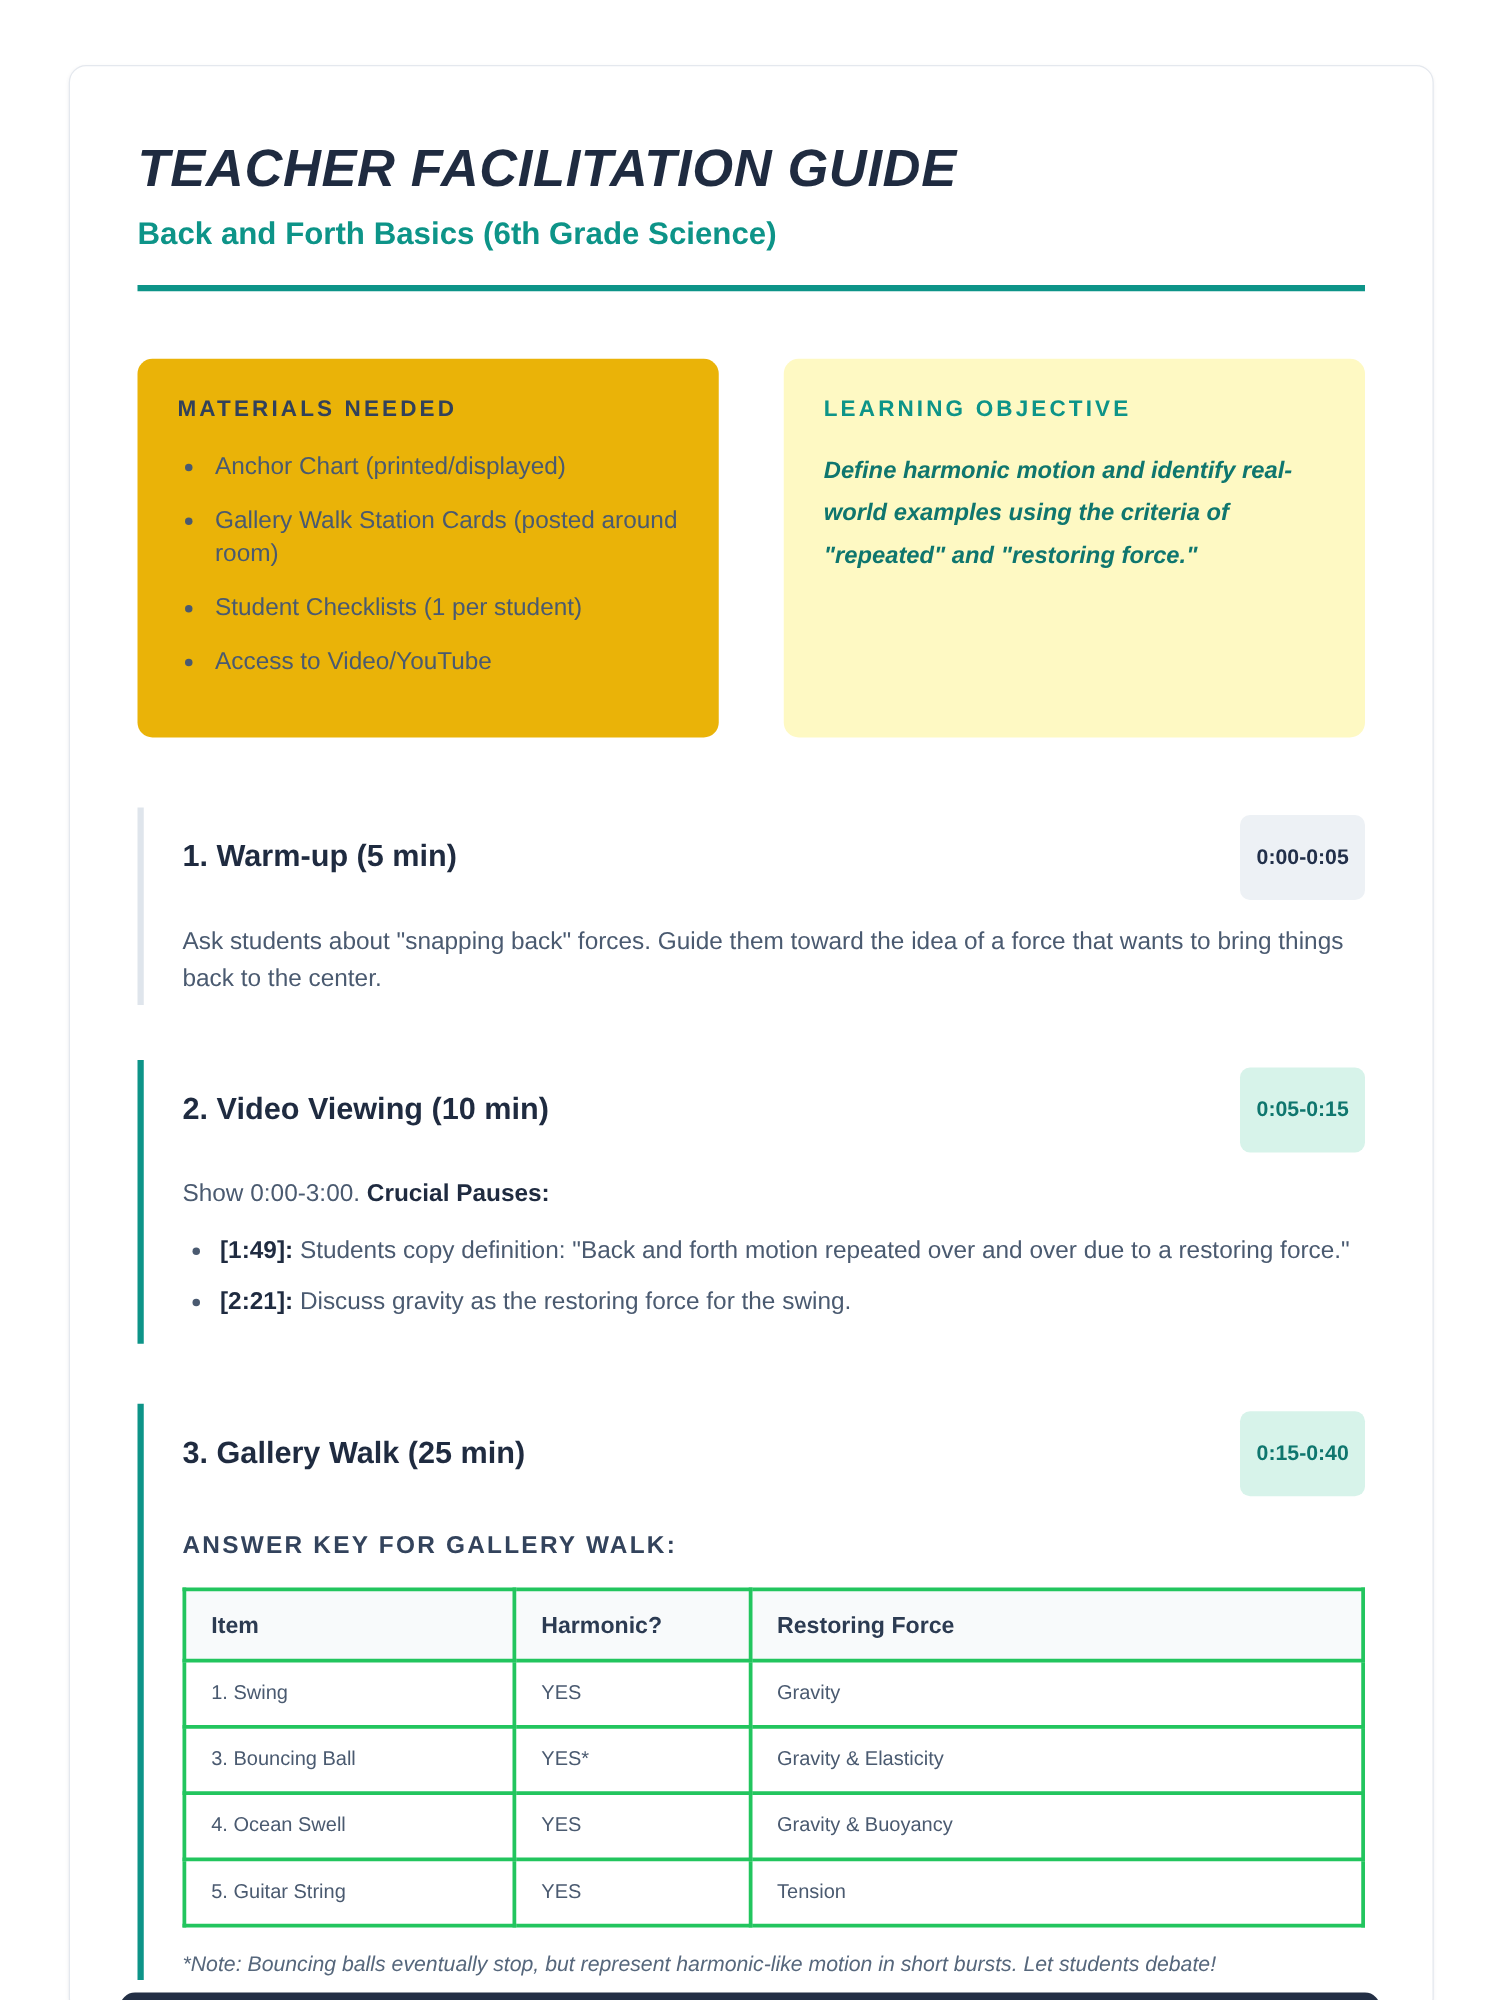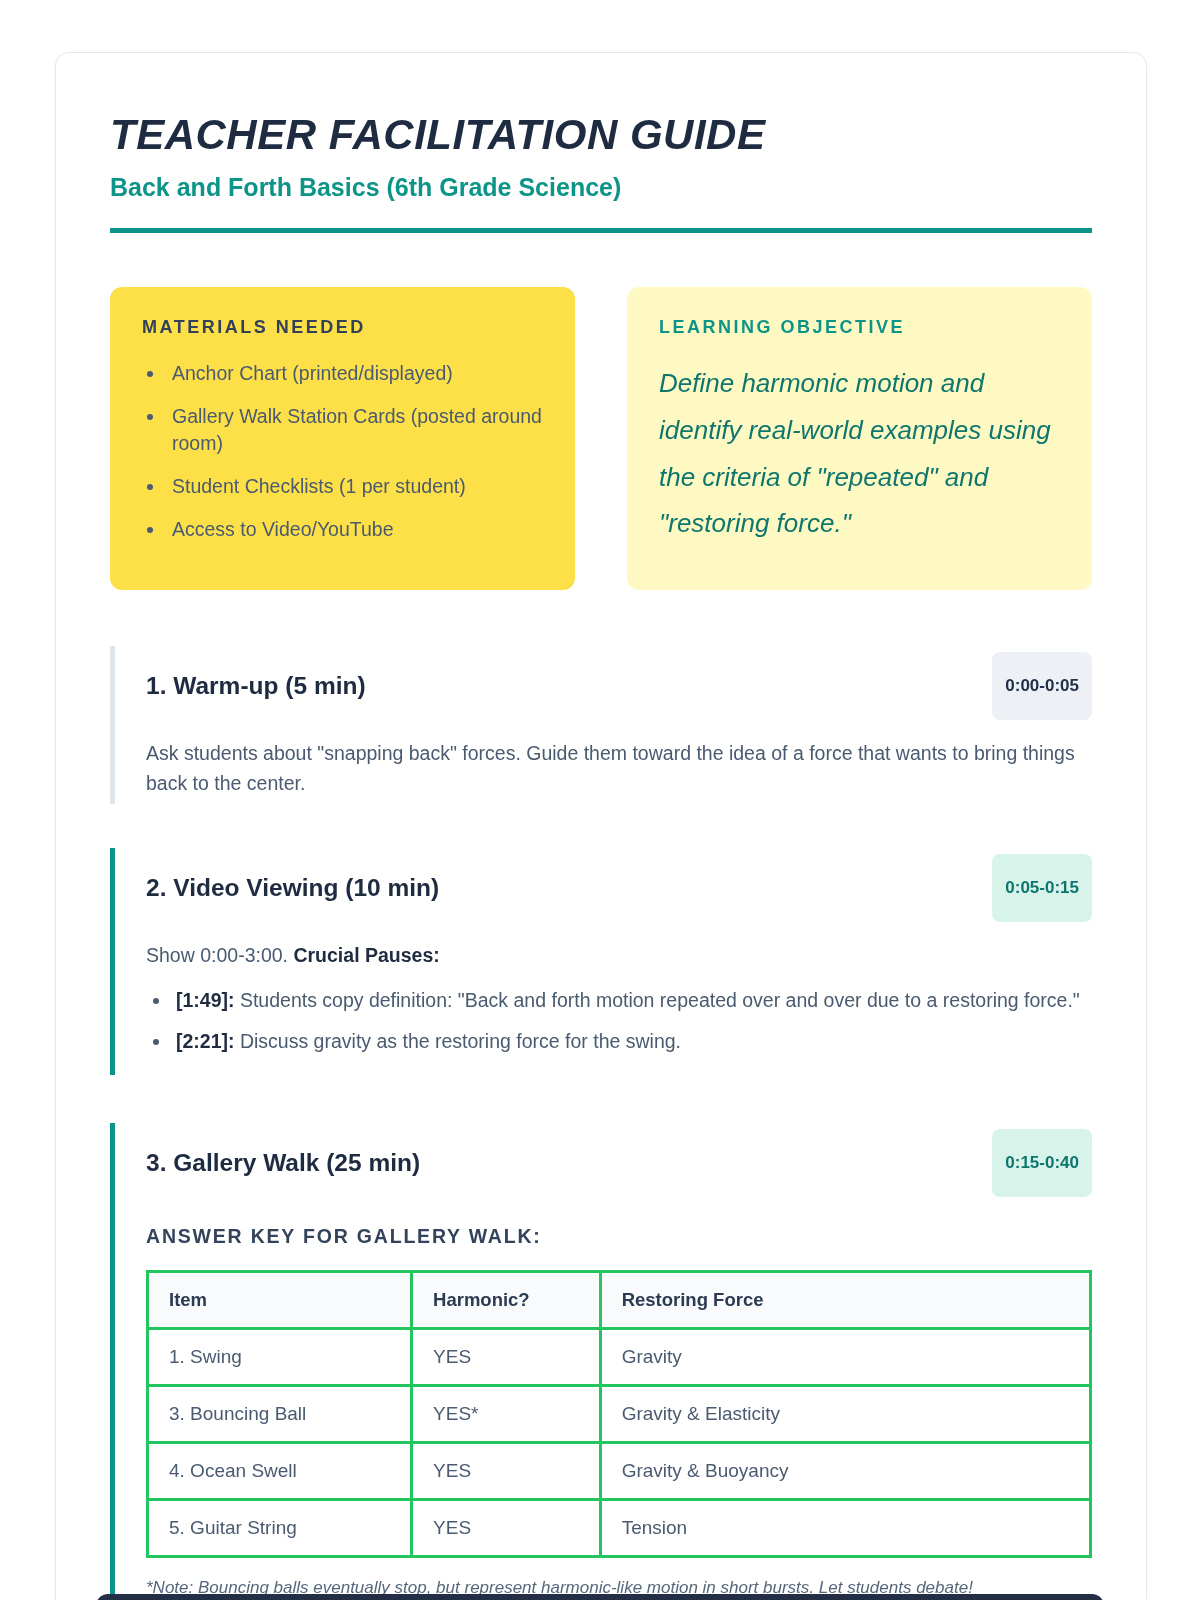--- a/index.html
+++ b/index.html
@@ -35,42 +35,42 @@
   .accent-rule {
     margin-top: 26px;
     height: 5px;
     background: #0d9488;
     border: none;
   }
 
   
   .boxes-row { display: flex; gap: 52px; margin-top: 54px; }
   .info-box { flex: 1; border-radius: 12px; padding: 30px 32px; min-height: 300px; }
-  .materials-box { background: #fde047; }
+  .materials-box { background: #eab308; }
   .objective-box { background: #fef9c3; }
   .box-heading {
     font-size: 18px;
     font-weight: 700;
     letter-spacing: 2.5px;
     text-transform: uppercase;
   }
   .materials-box .box-heading { color: #32415a; }
   .objective-box .box-heading { color: #0d9488; }
   .materials-list { margin-top: 22px; padding-left: 24px; list-style: disc; }
   .materials-list li {
     font-size: 19.5px;
     color: #4a5a70;
     line-height: 1.35;
     margin-bottom: 17px;
     padding-left: 6px;
   }
   .objective-text {
     margin-top: 22px;
-    font-size: 26px;
-    font-weight: 400;
+    font-size: 19px;
+    font-weight: 700;
     font-style: italic;
     color: #0f766e;
     line-height: 1.8;
   }
 
   
   .section { border-left: 5px solid #0d9488; padding: 6px 0 6px 31px; position: relative; }
   .section.gray { border-left-color: #dfe5ec; }
   .section-1 { margin-top: 56px; }
   .section-2 { margin-top: 44px; }
@@ -124,21 +124,21 @@
     border: 3px solid #22c55e;
     text-align: left;
     padding: 16px 20px;
   }
   .answer-table th {
     background: #f8fafb;
     font-size: 18.5px;
     font-weight: 700;
     color: #2c3b52;
   }
-  .answer-table td { font-size: 19px; color: #4a5a70; background: #ffffff; }
+  .answer-table td { font-size: 16px; color: #4a5a70; background: #ffffff; }
   .answer-table th:nth-child(1), .answer-table td:nth-child(1) { width: 28%; }
   .answer-table th:nth-child(2), .answer-table td:nth-child(2) { width: 20%; }
 
   .table-note {
     margin-top: 20px;
     font-size: 17px;
     font-style: italic;
     color: #56677c;
   }
 

